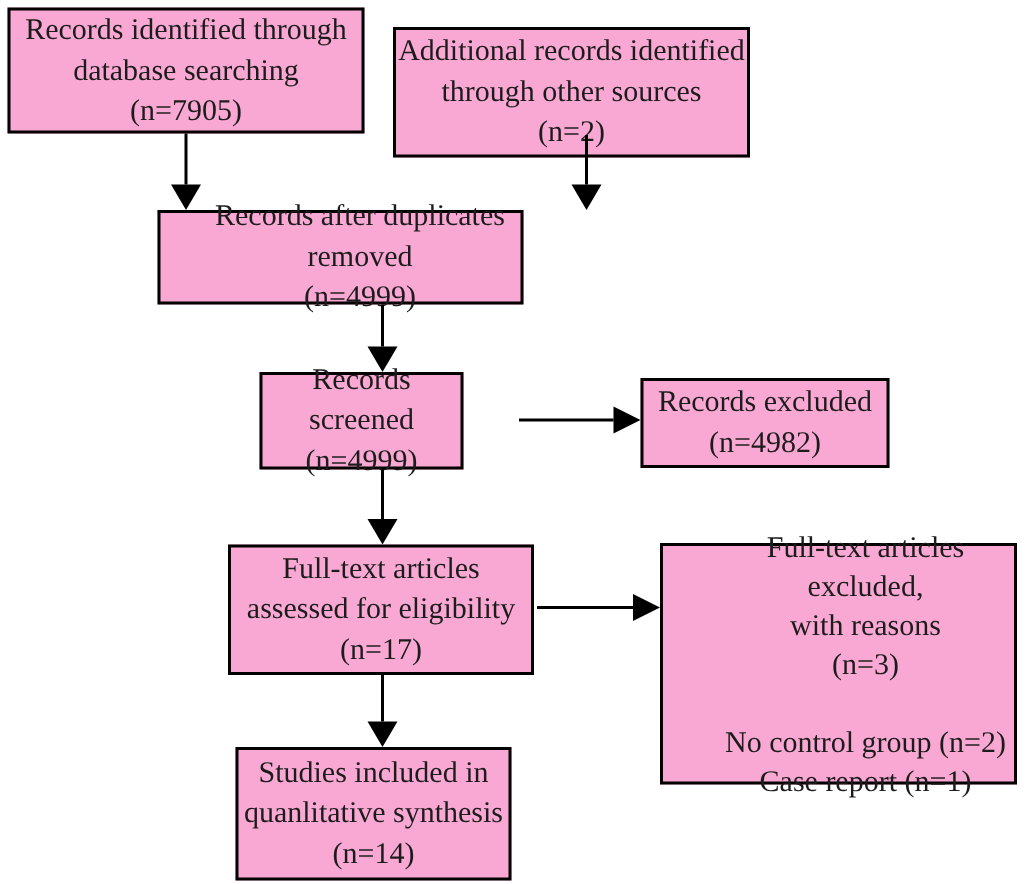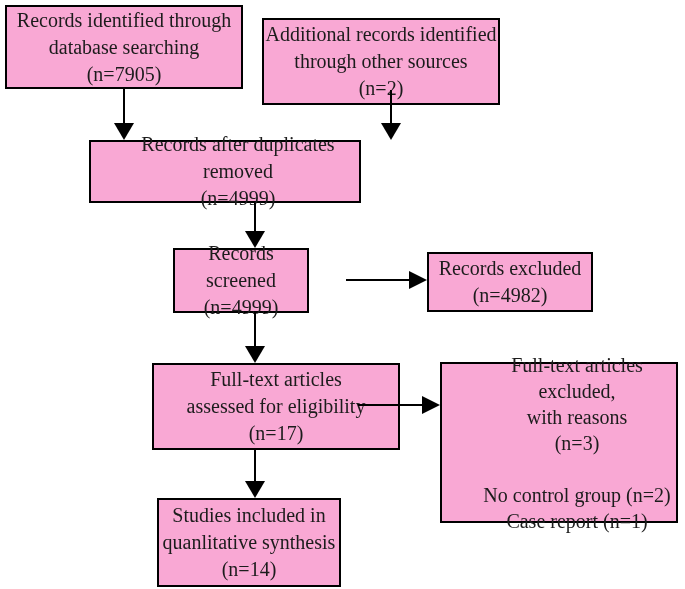--- a/index.html
+++ b/index.html
@@ -78,21 +78,21 @@
 through other sources
 (n=2)</span>
   </div>
 
   <div class="vline" style="left:123px; top:89px; height:34px;"></div>
   <div class="head-down" style="left:114px; top:123px;"></div>
 
   <div class="vline" style="left:390px; top:90px; height:33px;"></div>
   <div class="head-down" style="left:381px; top:123px;"></div>
 
-  <div class="box" style="left:89px; top:140px; width:272px; height:63px;padding-left:26px;">
+  <div class="box" style="left:105px; top:140px; width:244px; height:63px;padding-left:26px;">
     <span class="box-text">Records after duplicates removed
 (n=4999)</span>
   </div>
 
   <div class="vline" style="left:254px; top:203px; height:28px;"></div>
   <div class="head-down" style="left:245px; top:231px;"></div>
 
   <div class="box" style="left:173px; top:248px; width:136px; height:65px;">
     <span class="box-text">Records screened
 (n=4999)</span>
@@ -102,21 +102,21 @@
   <div class="head-right" style="left:409px; top:271px;"></div>
 
   <div class="box" style="left:427px; top:252px; width:166px; height:60px;">
     <span class="box-text">Records excluded
 (n=4982)</span>
   </div>
 
   <div class="vline" style="left:254px; top:313px; height:33px;"></div>
   <div class="head-down" style="left:245px; top:346px;"></div>
 
-  <div class="box" style="left:152px; top:363px; width:248px; height:87px;">
+  <div class="box" style="left:152px; top:363px; width:204px; height:87px;">
     <span class="box-text">Full-text articles
 assessed for eligibility
 (n=17)</span>
   </div>
 
   <div class="hline" style="left:358px; top:404px; width:64px;"></div>
   <div class="head-right" style="left:422px; top:396px;"></div>
 
   <div class="box" style="left:440px; top:362px; width:238px; height:161px;padding-left:36px;">
     <span class="box-text tight">Full-text articles excluded,

